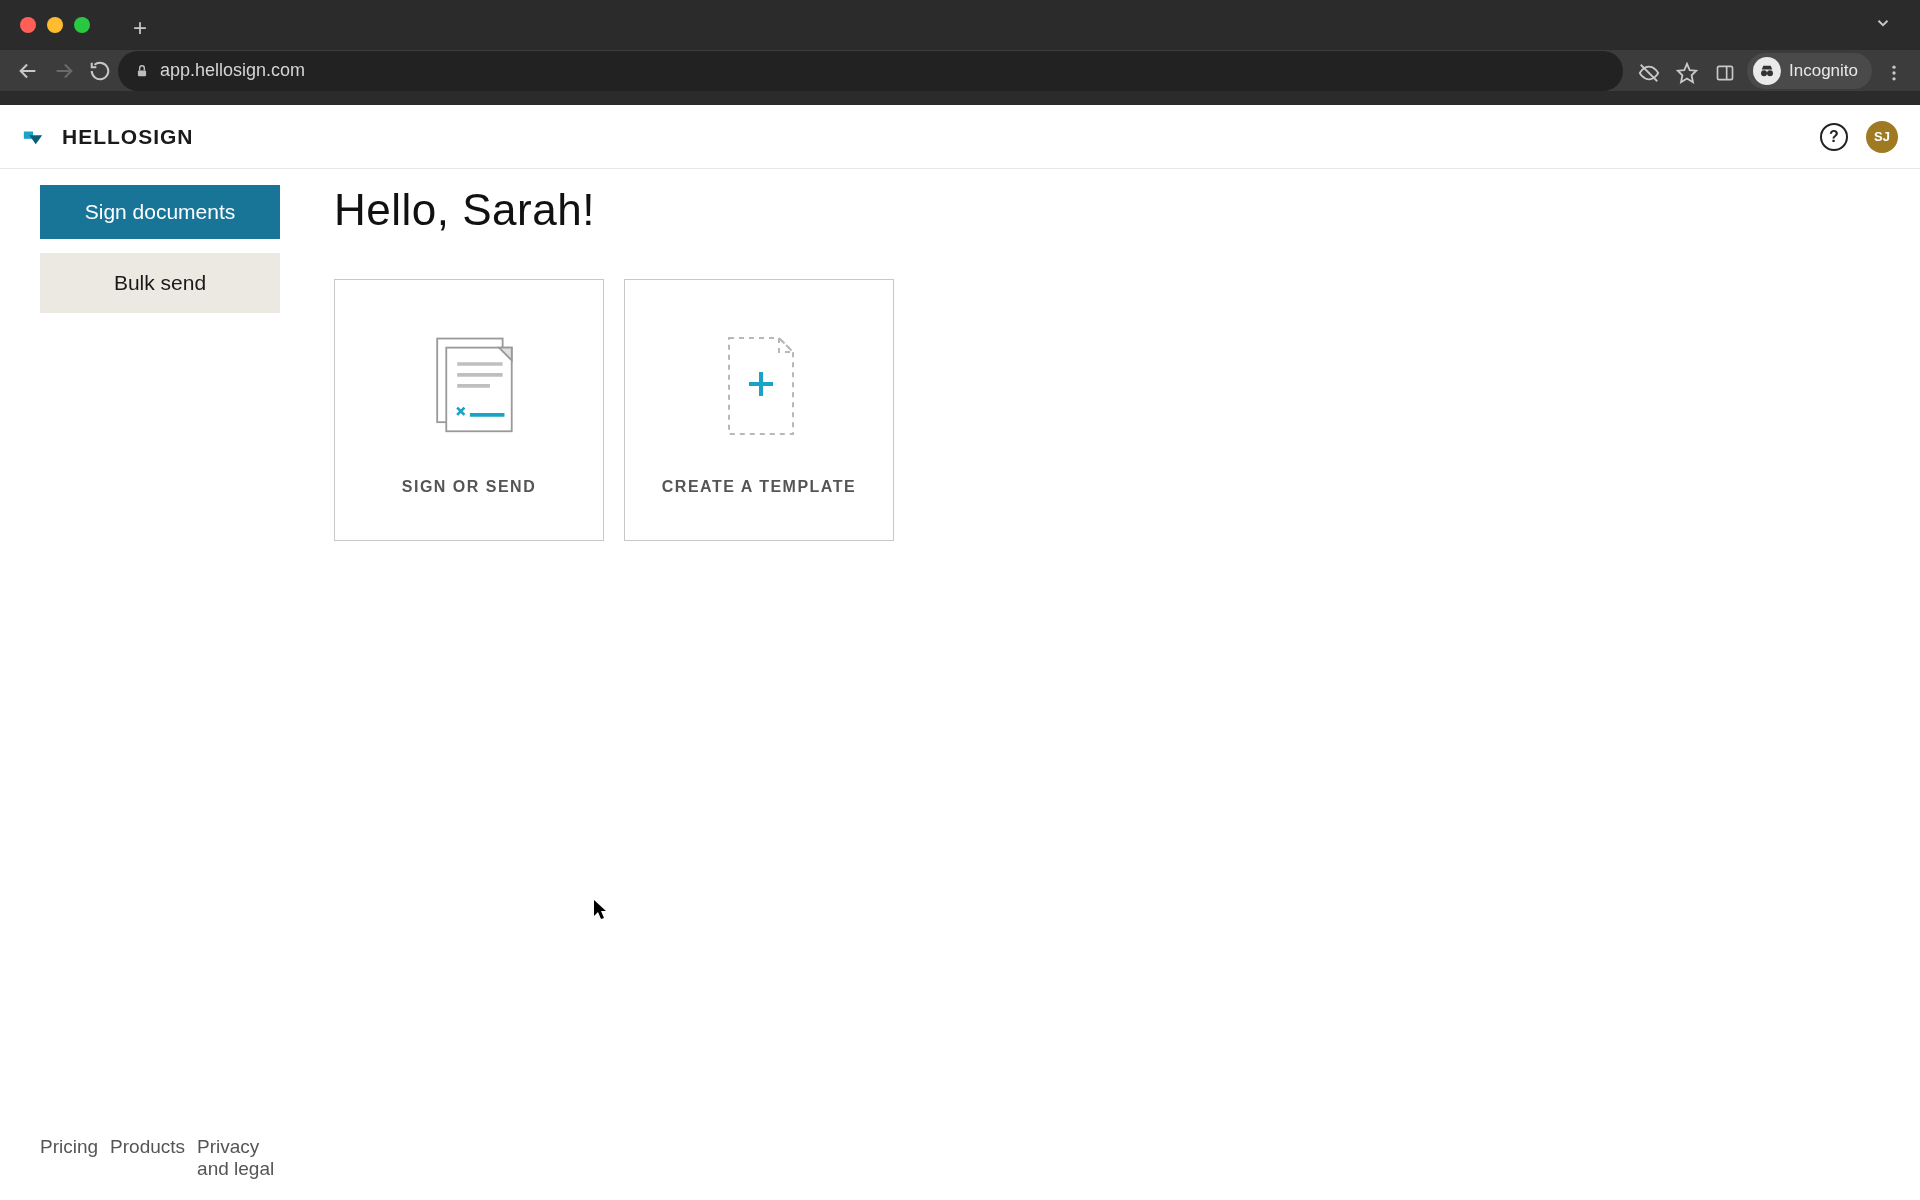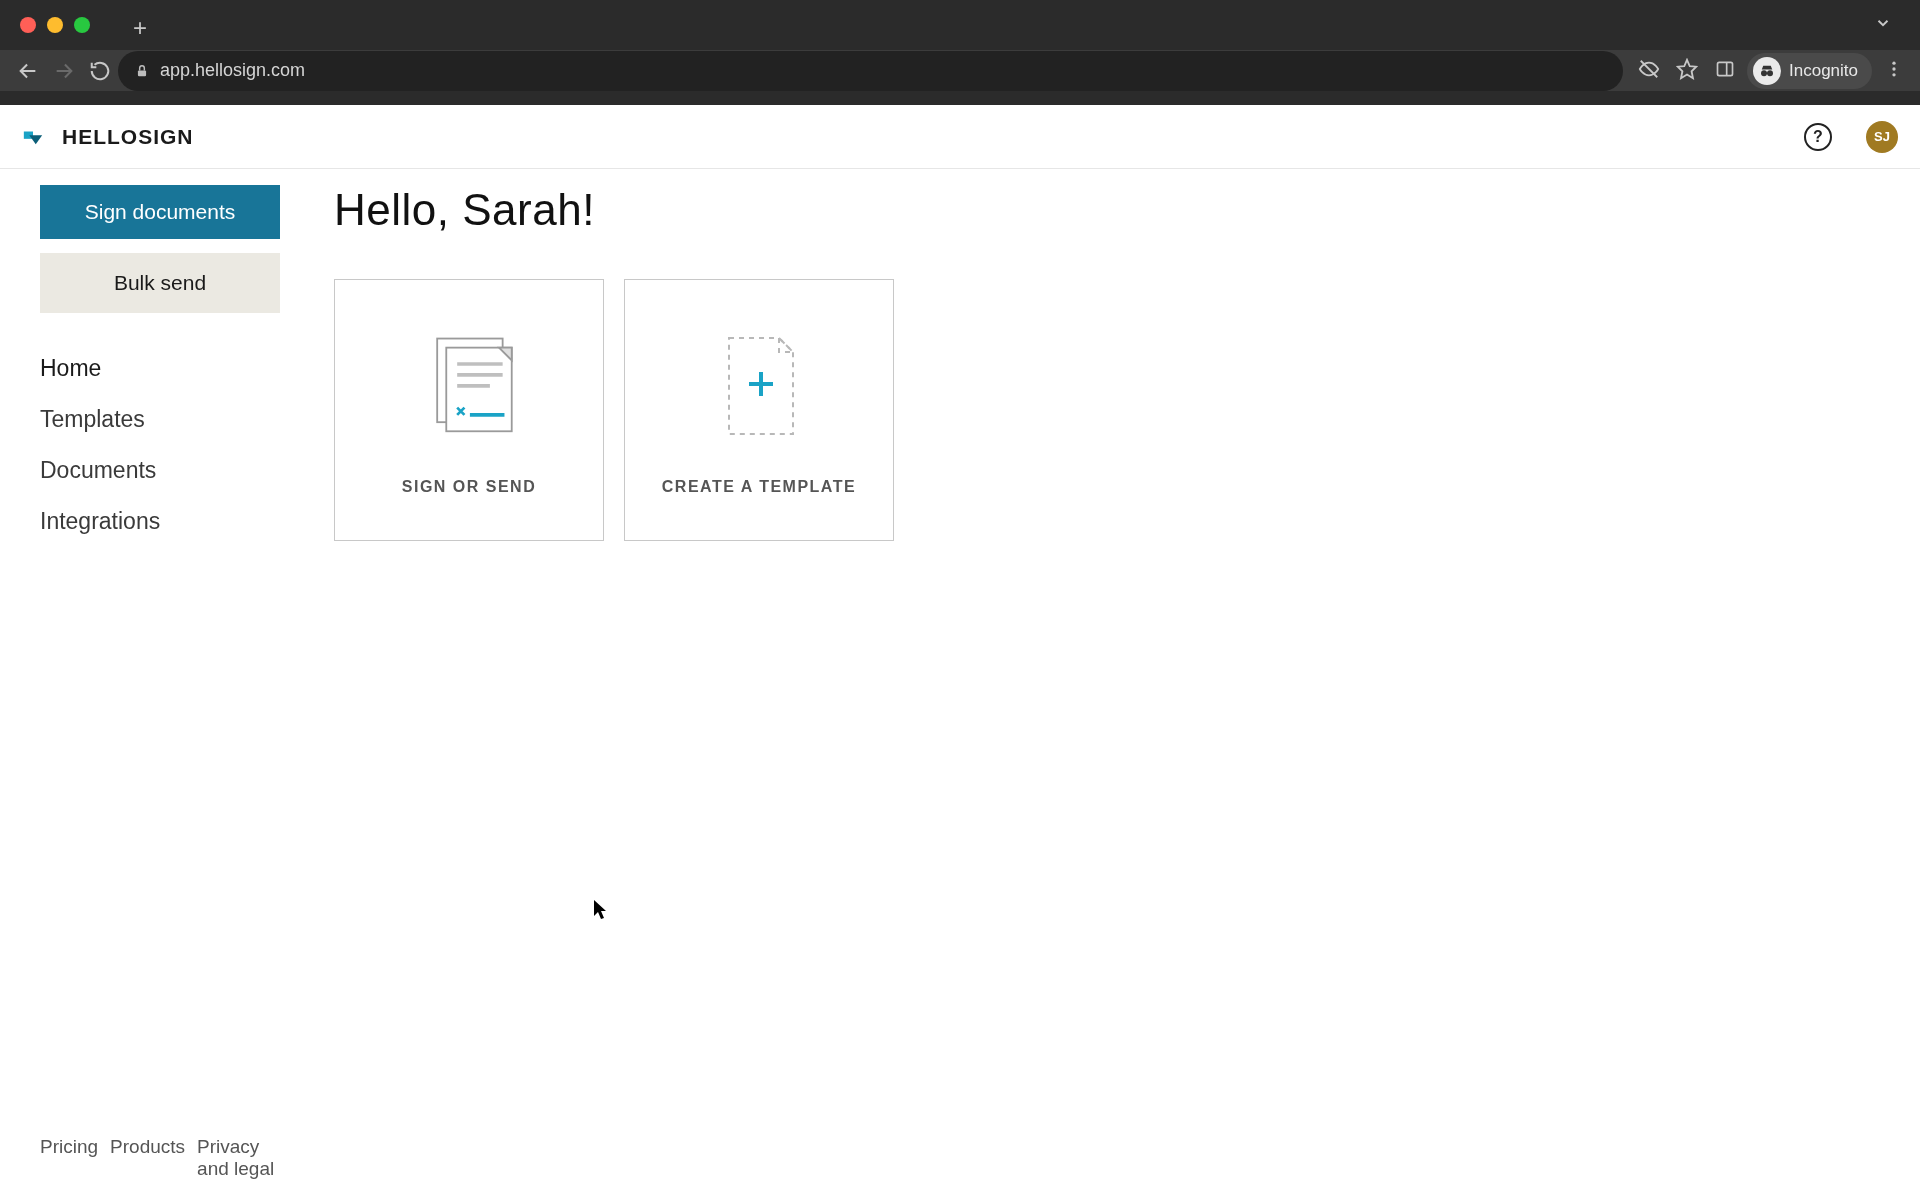--- a/index.html
+++ b/index.html
@@ -86,21 +86,21 @@
       border-radius:20px;
       display:flex;
       align-items:center;
       padding: 0 16px;
       gap:10px;
       color:#d5d5d5;
       font-size:18px;
     }
     .lock-icon { width:16px; height:16px; display:flex; align-items:center; justify-content:center; }
     .addr-right {
-      display:flex; align-items:flex-start; gap:6px;
+      display:flex; align-items:flex-end; gap:6px;
       margin-left: 10px;
     }
     .chip-incognito {
       background:#4a4a4a;
       border-radius:20px;
       height:36px;
       display:flex;
       align-items:center;
       padding:0 14px 0 6px;
       gap:8px;
@@ -137,21 +137,21 @@
     .app-header .spacer { flex:1; }
     .help-icon {
       width:28px;height:28px;border:2px solid #222;border-radius:50%;
       display:flex;align-items:center;justify-content:center;
       font-size:16px;font-weight:700;color:#222;
     }
     .avatar {
       width:32px;height:32px;border-radius:50%;
       background:#a07a22;color:#fff;
       display:flex;align-items:center;justify-content:center;
-      font-size:13px;font-weight:600;margin-left:34px;
+      font-size:13px;font-weight:600;margin-left:18px;
     }
 
     .sidebar {
       width: 320px;
       padding: 80px 40px 0 40px;
       display:flex;flex-direction:column;
     }
     .btn-primary {
       background:#187598;color:#fff;
       height:54px;border:none;font-size:21px;font-weight:500;
@@ -304,26 +304,20 @@
   <div class="avatar">
     <span>SJ</span>
   </div>
 </div>
 
 <div class="app">
   <aside class="sidebar">
     <button class="btn-primary">Sign documents</button>
     <button class="btn-secondary">Bulk send</button>
 
-    <nav class="nav-list">
-      <div class="nav-item">Home</div>
-      <div class="nav-item dim">Templates</div>
-      <div class="nav-item dim">Documents</div>
-      <div class="nav-item dim">Integrations</div>
-    </nav>
 
     <div class="footer-links">
       <div class="footer-link">Pricing</div>
       <div class="footer-link">Products</div>
       <div class="footer-link">Privacy and legal</div>
     </div>
   </aside>
 
   <main class="main">
     <h1 class="greeting">Hello, Sarah!</h1>

